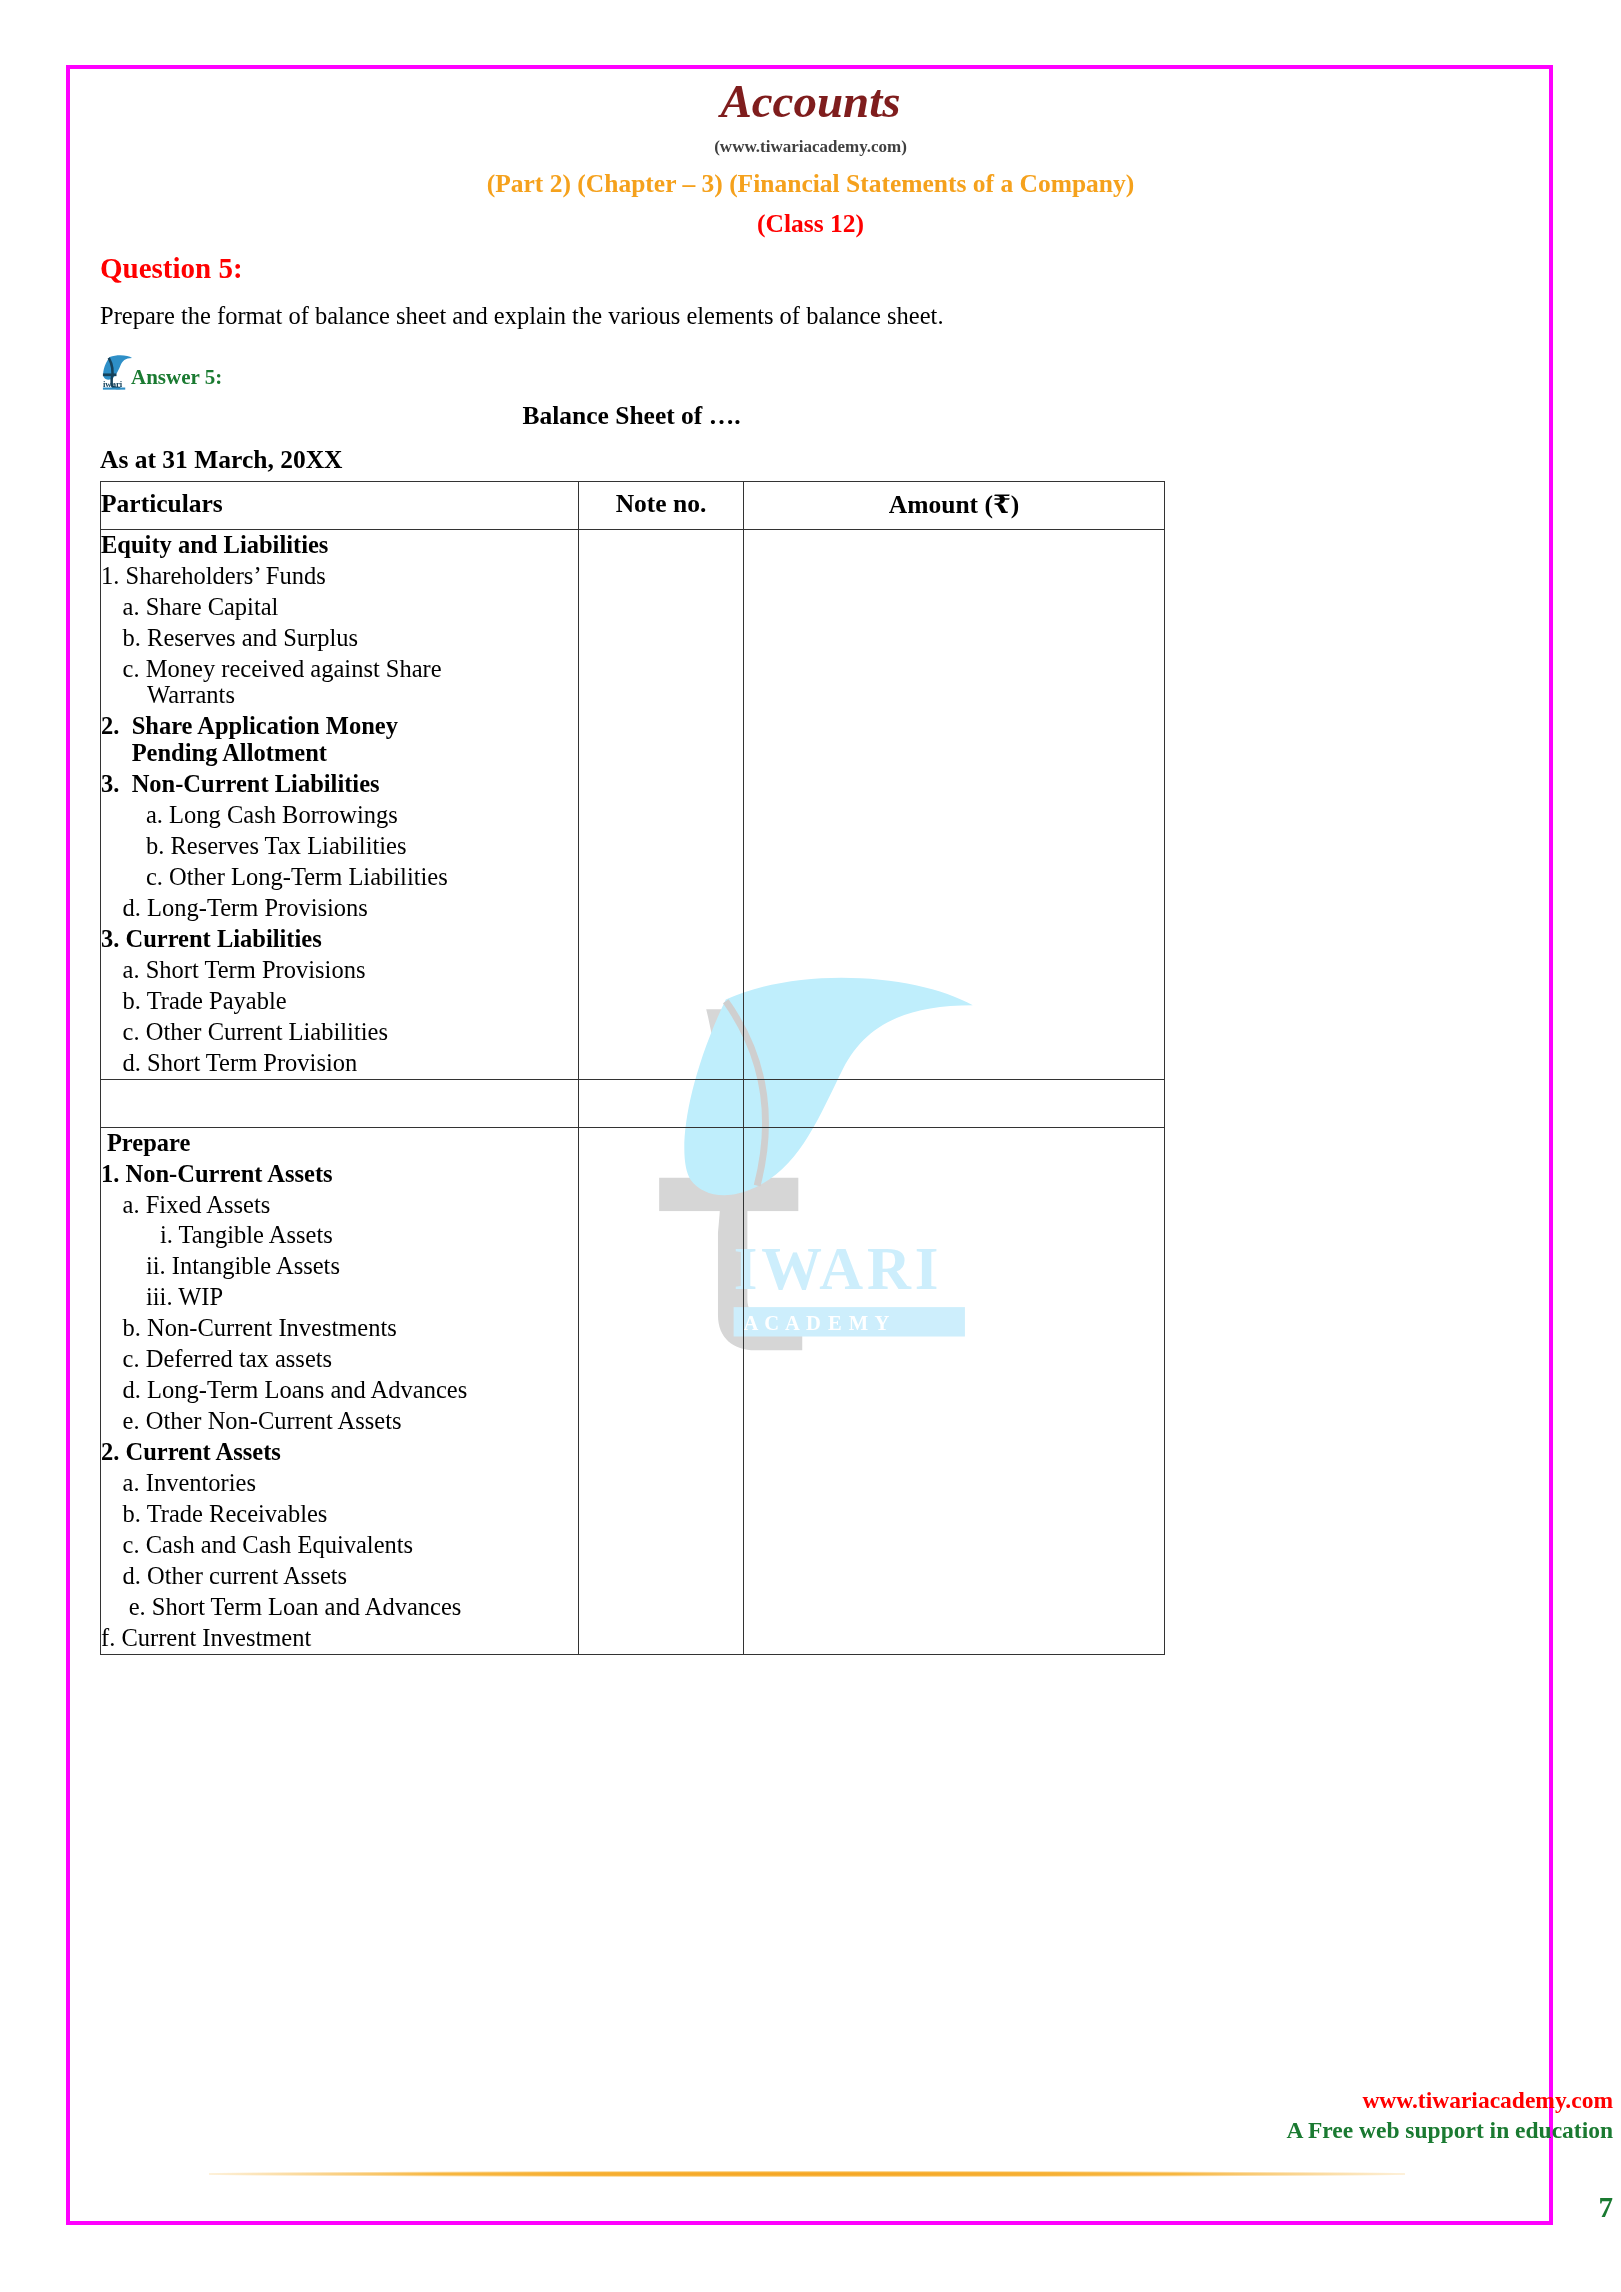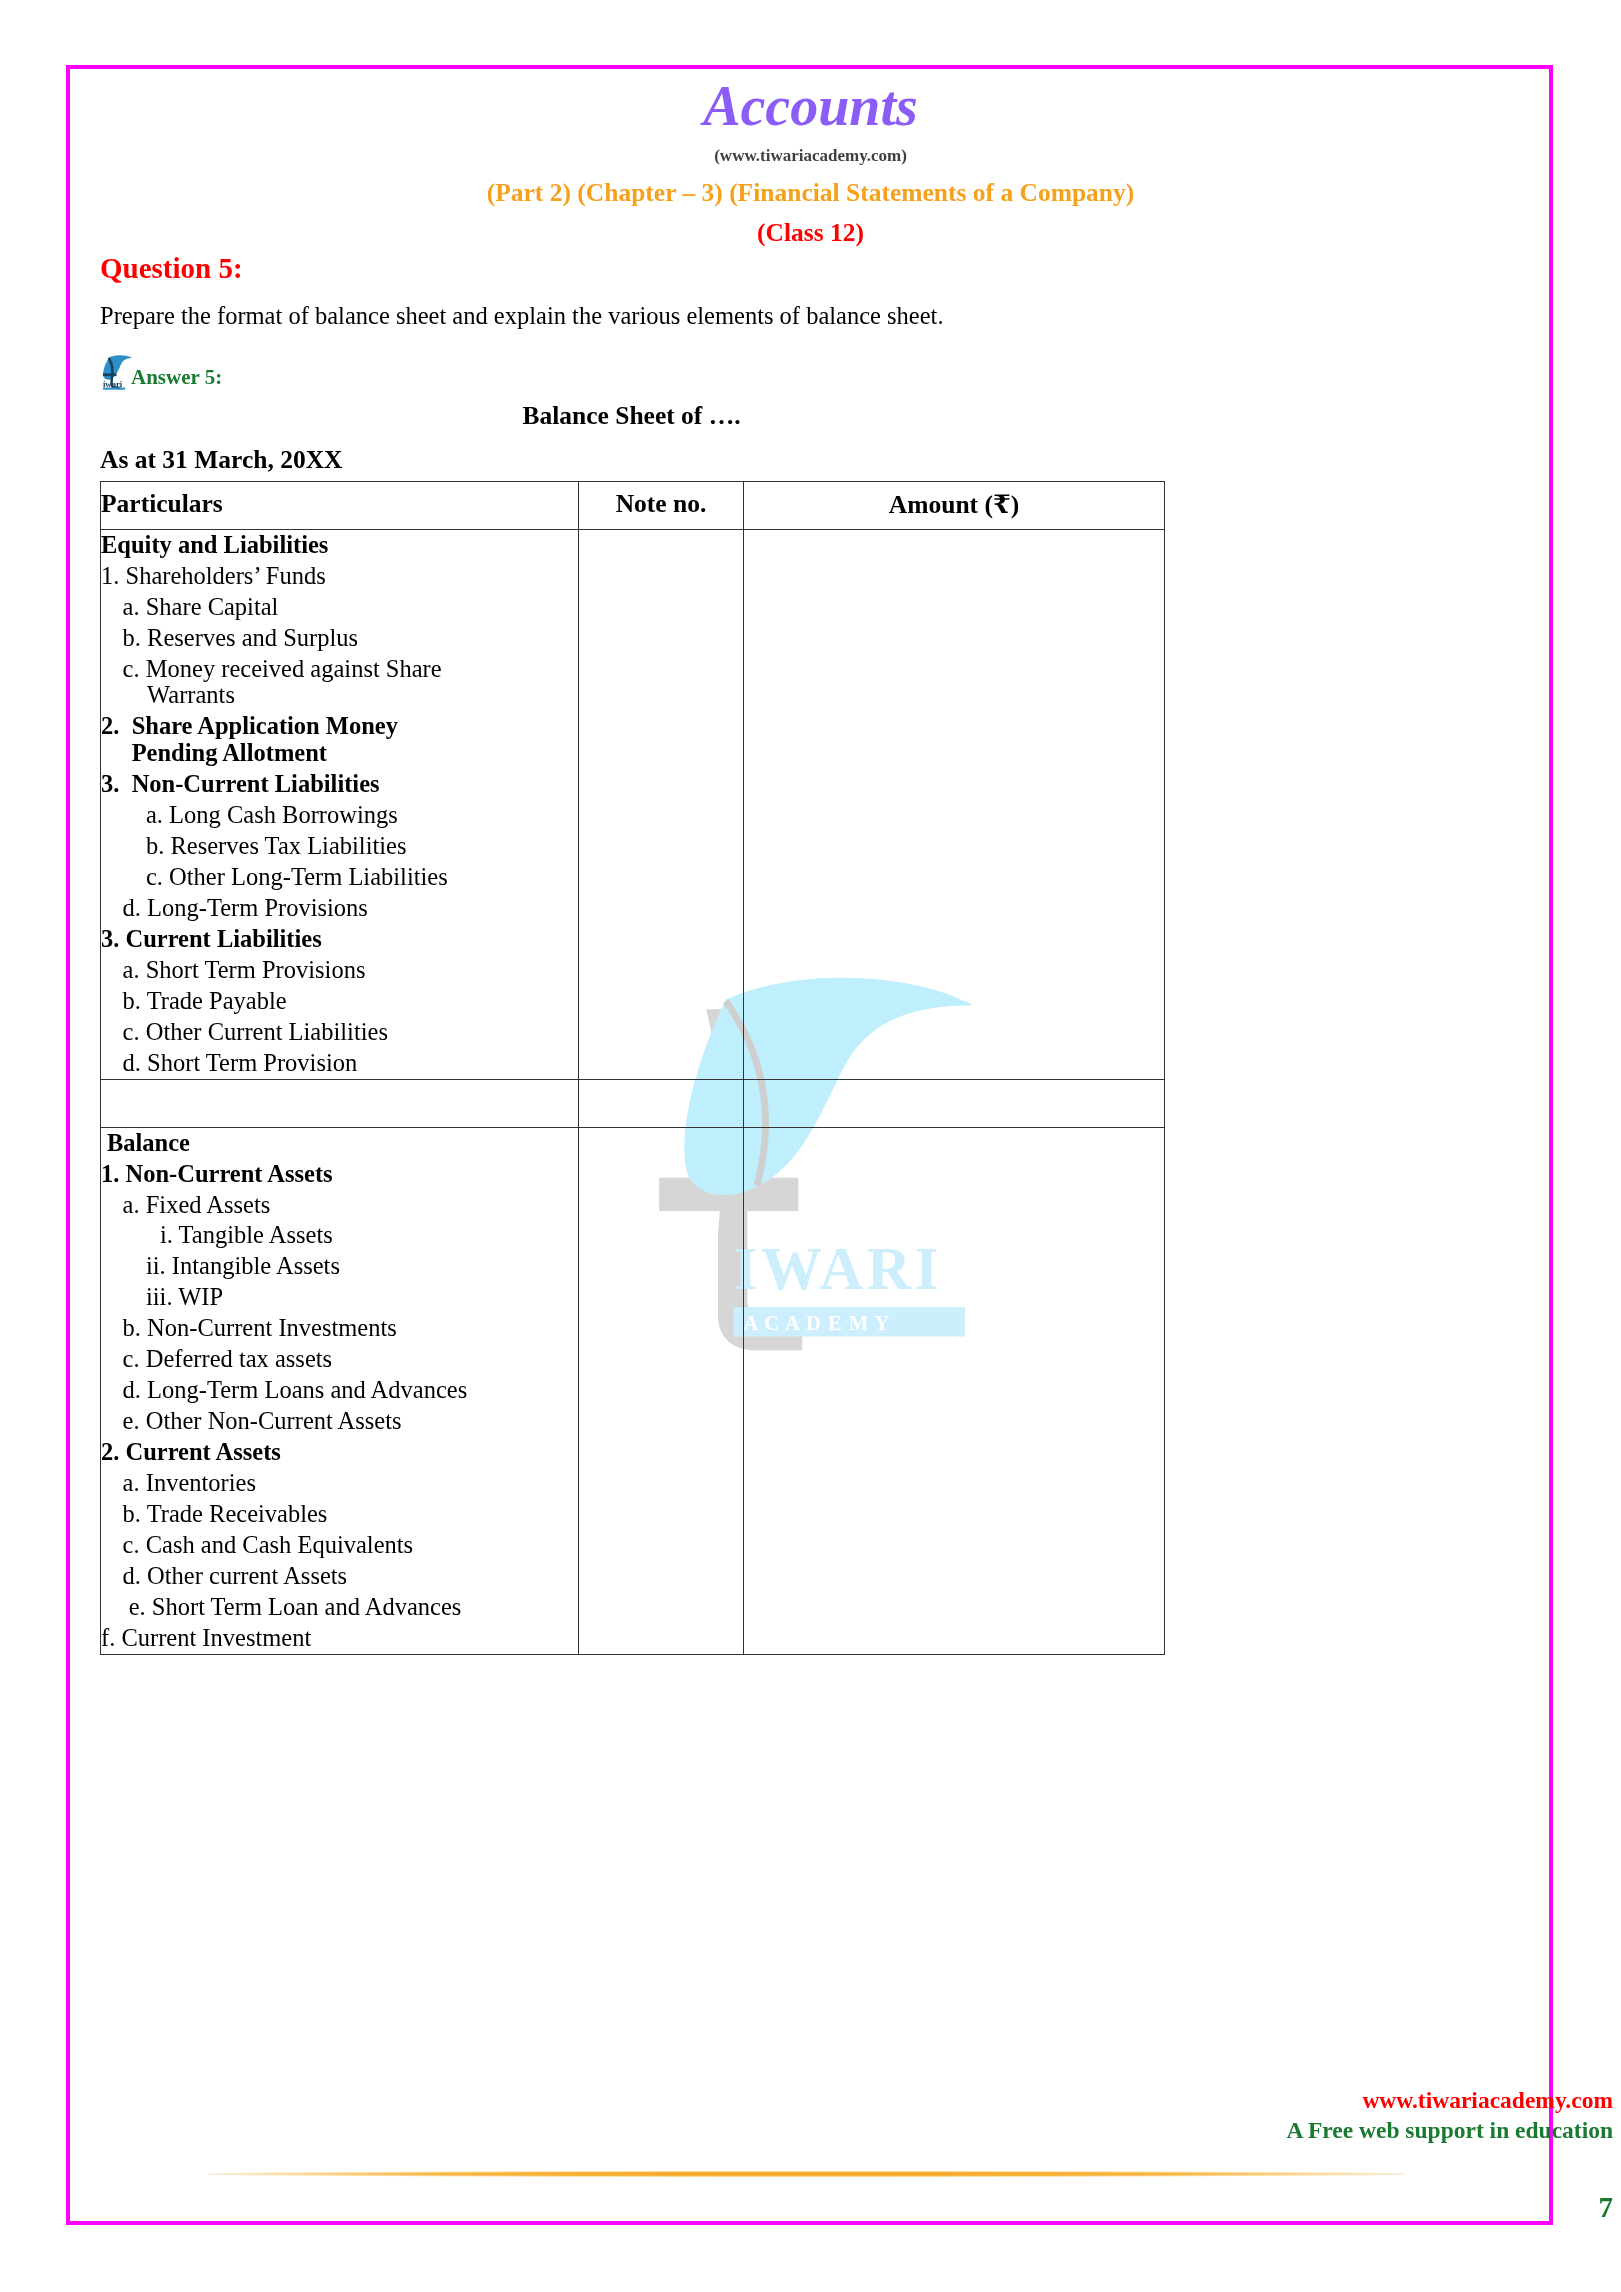--- a/index.html
+++ b/index.html
@@ -35,24 +35,24 @@
     height: 392px;
     pointer-events: none;
     z-index: 0;
   }
   .watermark svg { display: block; width: 100%; height: 100%; }
 
   
   .header { position: absolute; left: 0; right: 0; top: 78px; text-align: center; z-index: 2; }
   .doc-title {
     font-family: "Liberation Serif", "DejaVu Serif", serif;
-    font-size: 56px;
+    font-size: 47px;
     font-weight: bold;
     font-style: italic;
-    color: #8b5cf6;
+    color: #7f1d1d;
     letter-spacing: 0px;
     line-height: 1.0;
     margin: 0 0 5.9px 0;
   }
   .site-line {
     font-family: "Liberation Serif", "DejaVu Serif", serif;
     font-size: 17px;
     font-weight: bold;
     color: #404040;
     line-height: 1.15;
@@ -278,21 +278,21 @@
             <td></td>
             <td></td>
           </tr>
           <tr>
             <td class="cell-empty"></td>
             <td></td>
             <td></td>
           </tr>
           <tr>
             <td class="cell-body">
-              <div class="line bold ind-h">Balance</div>
+              <div class="line bold ind-h">Prepare</div>
               <div class="line bold ind-0">1. Non-Current Assets</div>
               <div class="line ind-1">a. Fixed Assets</div>
               <div class="line ind-3">i. Tangible Assets</div>
               <div class="line ind-2">ii. Intangible Assets</div>
               <div class="line ind-2">iii. WIP</div>
               <div class="line ind-1">b. Non-Current Investments</div>
               <div class="line ind-1">c. Deferred tax assets</div>
               <div class="line ind-1">d. Long-Term Loans and Advances</div>
               <div class="line ind-1">e. Other Non-Current Assets</div>
               <div class="line bold ind-0">2. Current Assets</div>

